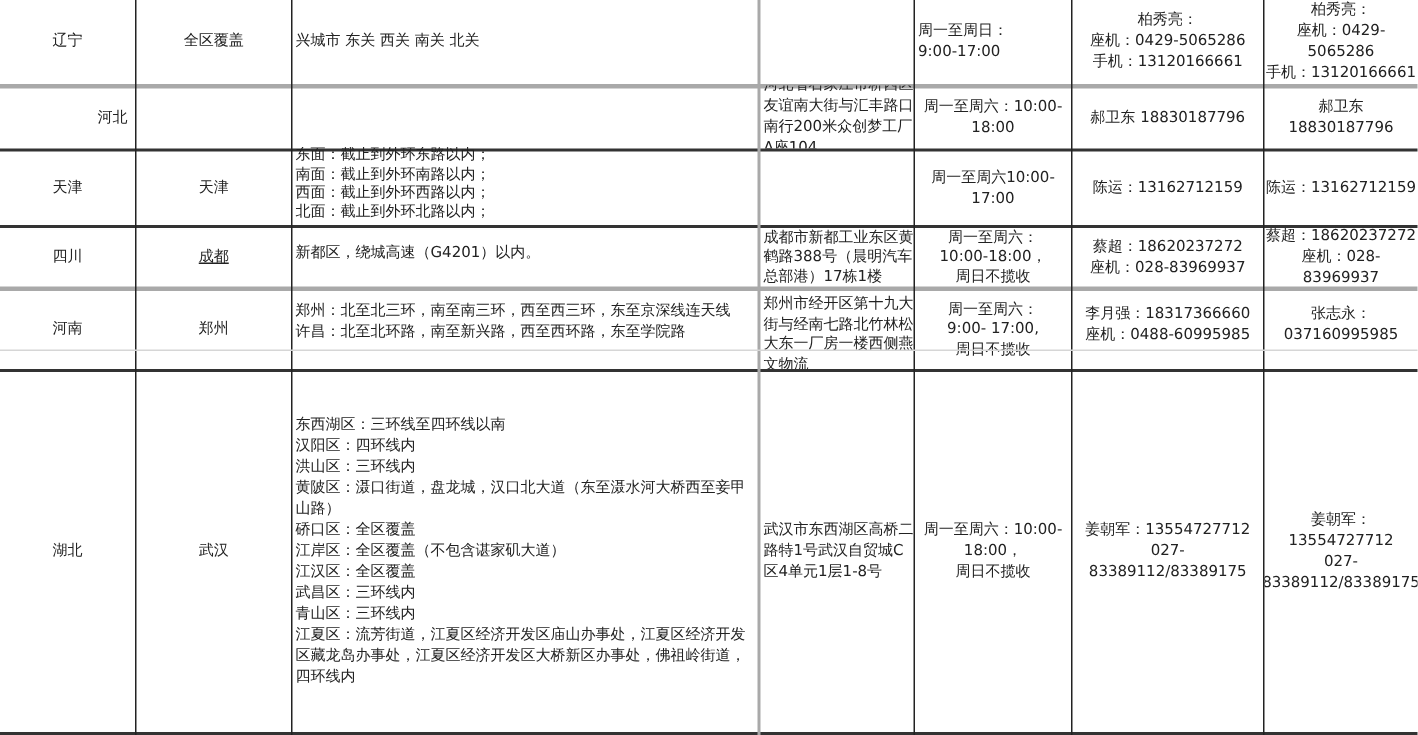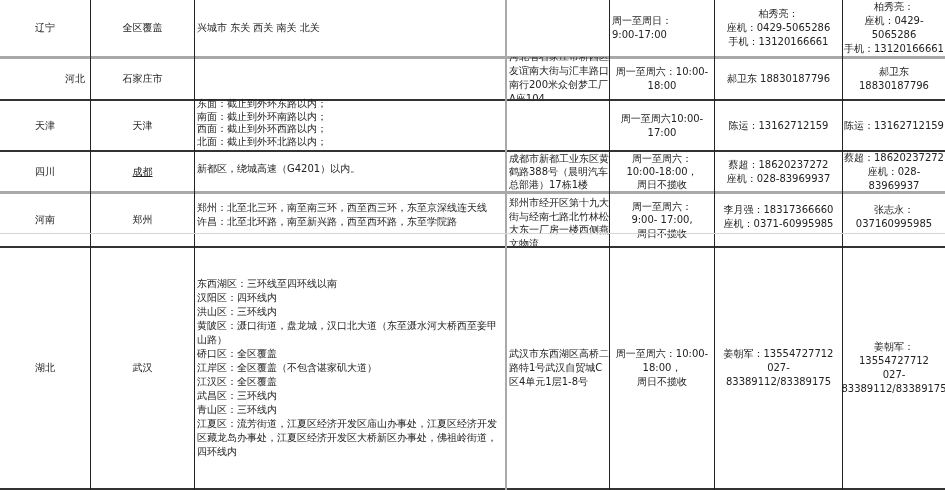--- a/index.html
+++ b/index.html
@@ -44,21 +44,20 @@
   <div class="cell vcenter left ml" style="left:610px;top:0;width:104px;height:56px;">周一至周日：
 9:00-17:00</div>
   <div class="cell center ml" style="left:715px;top:0;width:127px;height:56px;">柏秀亮：
 座机：0429-5065286
 手机：13120166661</div>
   <div class="cell center ml" style="left:843px;top:0;width:102px;height:56px;">柏秀亮：
 座机：0429-5065286
 手机：13120166661</div>
 
   <div class="cell center" style="left:0;top:59px;width:90px;height:40px;margin-left:30px;">河北</div>
-  <div class="cell center" style="left:91px;top:59px;width:103px;height:40px;">石家庄市</div>
   <div class="cell vcenter left ml" style="left:507px;top:57px;width:102px;height:42px;">河北省石家庄市桥西区友谊南大街与汇丰路口南行200米众创梦工厂A座104</div>
   <div class="cell center ml" style="left:610px;top:59px;width:104px;height:40px;">周一至周六：10:00-
 18:00</div>
   <div class="cell center ml" style="left:715px;top:59px;width:127px;height:40px;">郝卫东  18830187796</div>
   <div class="cell center ml" style="left:843px;top:59px;width:102px;height:40px;">郝卫东  18830187796</div>
 
   <div class="cell center" style="left:0;top:101px;width:90px;height:49px;">天津</div>
   <div class="cell center" style="left:91px;top:101px;width:103px;height:49px;">天津</div>
   <div class="cell left ml" style="left:195px;top:98px;width:310px;height:52px;line-height:12.5px;">东面：截止到外环东路以内；
 南面：截止到外环南路以内；
@@ -82,21 +81,21 @@
 
   <div class="cell center" style="left:0;top:194px;width:90px;height:52px;">河南</div>
   <div class="cell center" style="left:91px;top:194px;width:103px;height:52px;">郑州</div>
   <div class="cell left ml" style="left:507px;top:196px;width:102px;height:50px;line-height:13.5px;">郑州市经开区第十九大街与经南七路北竹林松大东一厂房一楼西侧燕文物流</div>
   <div class="cell vcenter left ml" style="left:195px;top:194px;width:310px;height:42px;">郑州：北至北三环，南至南三环，西至西三环，东至京深线连天线
 许昌：北至北环路，南至新兴路，西至西环路，东至学院路</div>
   <div class="cell center ml" style="left:610px;top:194px;width:104px;height:52px;line-height:13.5px;">周一至周六：
 9:00- 17:00,
 周日不揽收</div>
   <div class="cell center ml" style="left:715px;top:194px;width:127px;height:46px;">李月强：18317366660
-座机：0371-60995985</div>
+座机：0488-60995985</div>
   <div class="cell center ml" style="left:843px;top:194px;width:102px;height:46px;">张志永：
 037160995985</div>
 
   <div class="hline thin" style="top:233px;"></div>
 
   <div class="cell center" style="left:0;top:248px;width:90px;height:240px;">湖北</div>
   <div class="cell center" style="left:91px;top:248px;width:103px;height:240px;">武汉</div>
   <div class="cell vcenter left ml" style="left:195px;top:248px;width:310px;height:240px;">东西湖区：三环线至四环线以南
 汉阳区：四环线内
 洪山区：三环线内

